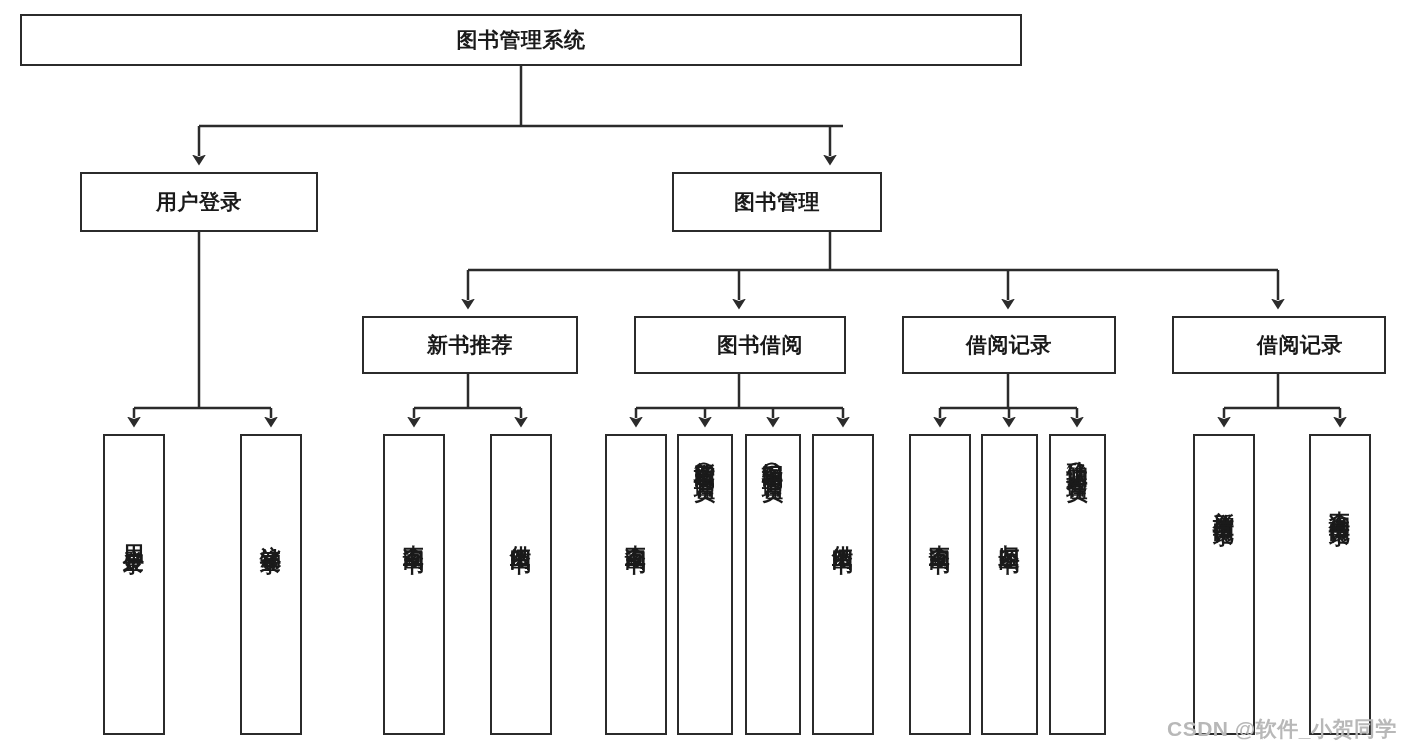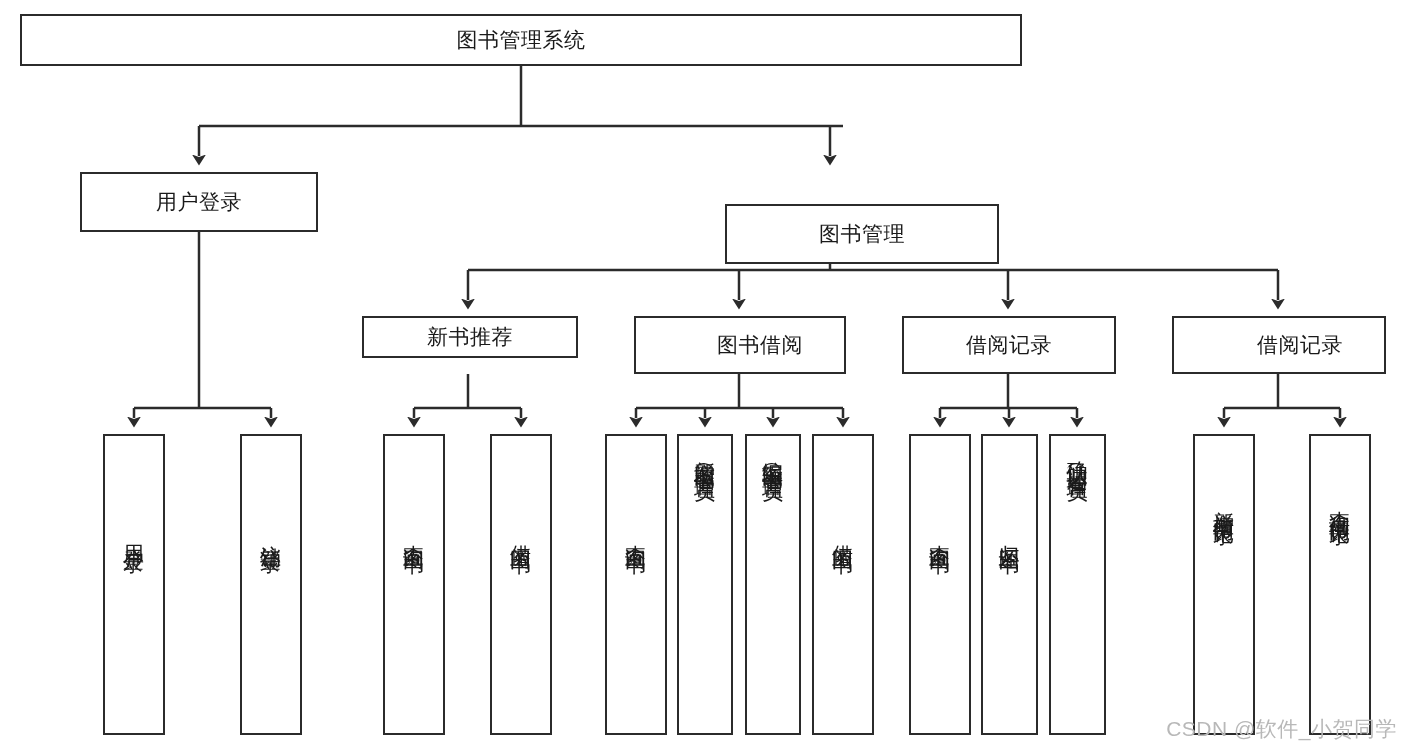--- a/index.html
+++ b/index.html
@@ -9,20 +9,21 @@
   }
   body {
     font-family: "Liberation Sans", "DejaVu Sans", sans-serif;
   }
   #stage {
     position: relative;
     width: 1405px;
     height: 747px;
     background: #ffffff;
     overflow: hidden;
+    font-weight: bold;
   }
   svg#wires {
     position: absolute;
     left: 0;
     top: 0;
     width: 1405px;
     height: 747px;
     pointer-events: none;
   }
   .node {
@@ -128,25 +129,25 @@
     </g>
   </svg>
 
   <div class="node horiz" style="left:20px; top:14px; width:1002px; height:52px;">
     <span class="label">图书管理系统</span>
   </div>
 
   <div class="node horiz" style="left:80px; top:172px; width:238px; height:60px;">
     <span class="label">用户登录</span>
   </div>
-  <div class="node horiz" style="left:725px; top:172px; width:274px; height:60px;margin-top:32px;">
+  <div class="node horiz" style="left:672px; top:172px; width:210px; height:60px;">
     <span class="label">图书管理</span>
   </div>
 
-  <div class="node horiz" style="left:362px; top:316px; width:216px; height:42px;">
+  <div class="node horiz" style="left:362px; top:316px; width:216px; height:58px;">
     <span class="label">新书推荐</span>
   </div>
   <div class="node horiz" style="left:634px; top:316px; width:212px; height:58px;padding-left:40px;">
     <span class="label">图书借阅</span>
   </div>
   <div class="node horiz" style="left:902px; top:316px; width:214px; height:58px;">
     <span class="label">借阅记录</span>
   </div>
   <div class="node horiz" style="left:1172px; top:316px; width:214px; height:58px;padding-left:42px;">
     <span class="label">借阅记录</span>

